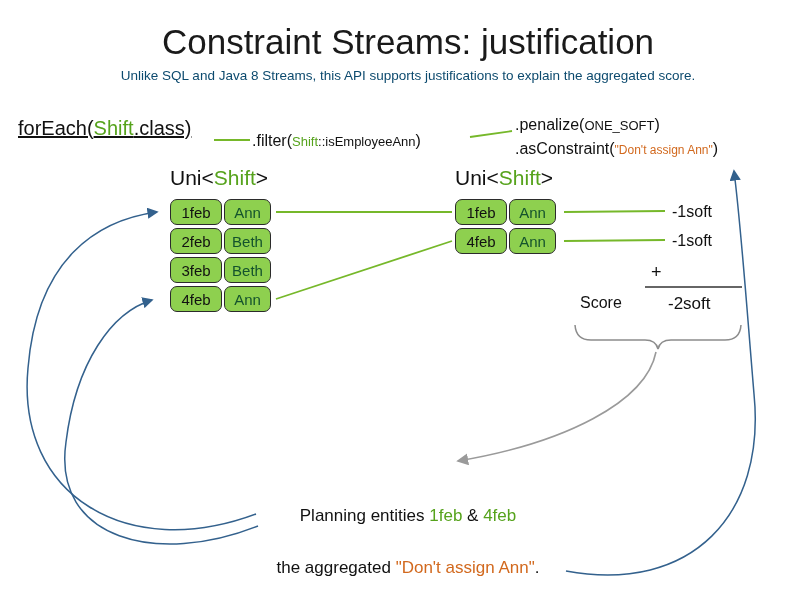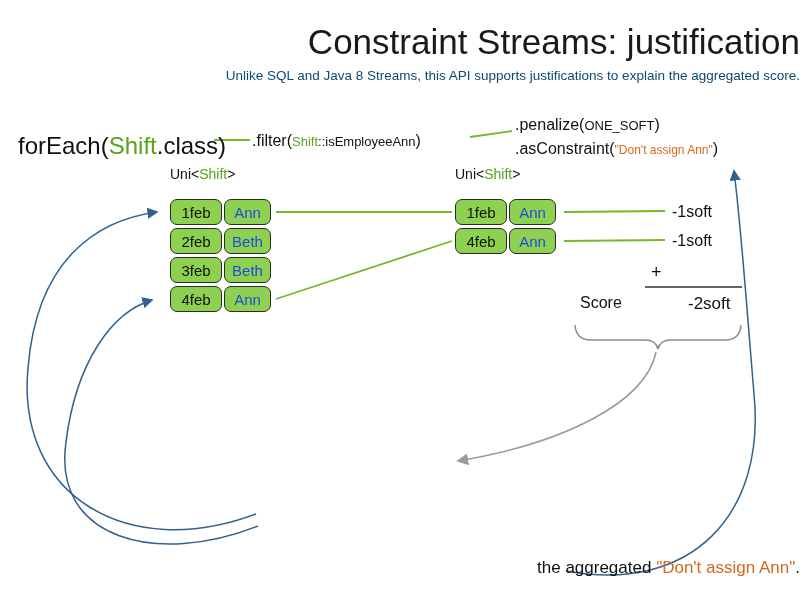--- a/index.html
+++ b/index.html
@@ -1,47 +1,47 @@
 <!DOCTYPE html>
 <html><head>
 <meta charset="utf-8">
 <style>
   html,body{margin:0;padding:0;background:#fff;}
   #slide{position:relative;width:800px;height:600px;background:#ffffff;
          font-family:"Liberation Sans",sans-serif;color:#111;overflow:hidden;}
   .abs{position:absolute;white-space:nowrap;}
-  .center{left:16px;right:0;text-align:right;white-space:nowrap;}
+  .center{left:16px;right:0;text-align:center;white-space:nowrap;}
   .green{color:#56a31c;}
   .orange{color:#d2691e;}
   #title{top:22px;font-size:35px;color:#1a1a1a;}
   #subtitle{top:68px;font-size:13.5px;color:#0c4a6e;}
   .code{font-size:16px;}
   .code .small{font-size:13px;}
   .code .tiny{font-size:12px;}
-  #foreach{left:18px;top:132px;font-size:24px;}
+  #foreach{left:18px;top:117px;font-size:20px;text-decoration:underline;}
   #filter{left:252px;top:132px;}
   #penalize{left:515px;top:116px;}
   #asconstraint{left:515px;top:140px;}
-  .uni{font-size:14px;}
+  .uni{font-size:21px;}
   #uni-left{left:170px;top:166px;}
   #uni-right{left:455px;top:166px;}
   .shift-table{display:flex;flex-direction:column;gap:3px;}
   #table-left{left:170px;top:199px;}
   #table-right{left:455px;top:199px;}
   .trow{display:flex;gap:2px;}
   .cell{box-sizing:border-box;height:26px;border:1.6px solid #2b2b2b;border-radius:7px;
         background:#8ed04f;display:flex;align-items:center;justify-content:center;font-size:15px;}
   .cell.date{width:52px;color:#111;}
-  .cell.name{width:47px;color:#1d4ed8;}
+  .cell.name{width:47px;color:#14532d;}
   .penalty{font-size:16px;}
   #penalty1{left:672px;top:203px;}
   #penalty2{left:672px;top:232px;}
   #plus{left:651px;top:262px;font-size:18px;}
   #score-label{left:580px;top:294px;font-size:16px;}
-  #score-total{left:668px;top:294px;font-size:17px;margin-left:20px;}
+  #score-total{left:668px;top:294px;font-size:17px;}
   #why{top:465px;font-size:27px;font-weight:bold;color:#000;}
   .expl{font-size:17px;}
   #line1{top:506px;}
   #line2{top:532px;}
   #line3{top:558px;}
   svg.layer{position:absolute;left:0;top:0;}
 </style>
 </head>
 <body>
 
@@ -120,17 +120,18 @@
     </div>
   </div>
 
   <div id="penalty1" class="abs penalty">-1soft</div>
   <div id="penalty2" class="abs penalty">-1soft</div>
   <div id="plus" class="abs">+</div>
   <div id="score-label" class="abs">Score</div>
   <div id="score-total" class="abs">-2soft</div>
 
 
+  <div id="line1" class="abs center expl"><span>Planning entities </span><span class="green">1feb</span><span> &amp; </span><span class="green">4feb</span></div>
 
 
   <div id="line3" class="abs center expl"><span>the aggregated </span><span class="orange">"Don't assign Ann"</span><span>.</span></div>
 
 </div>
 
 </body></html>

